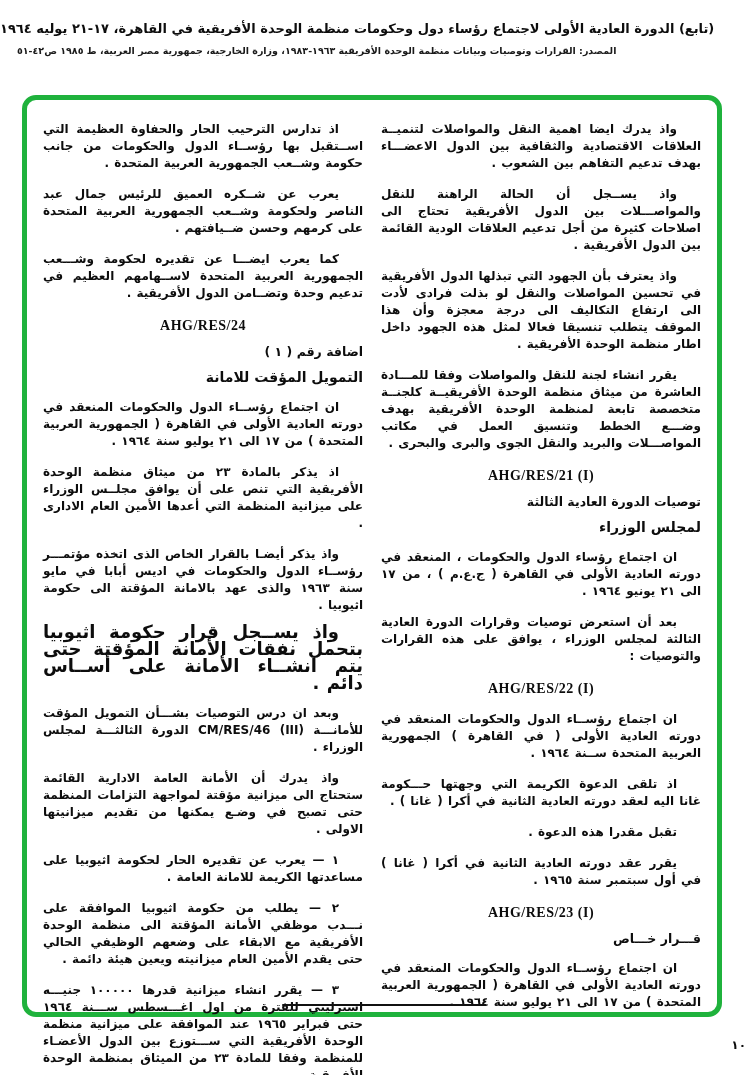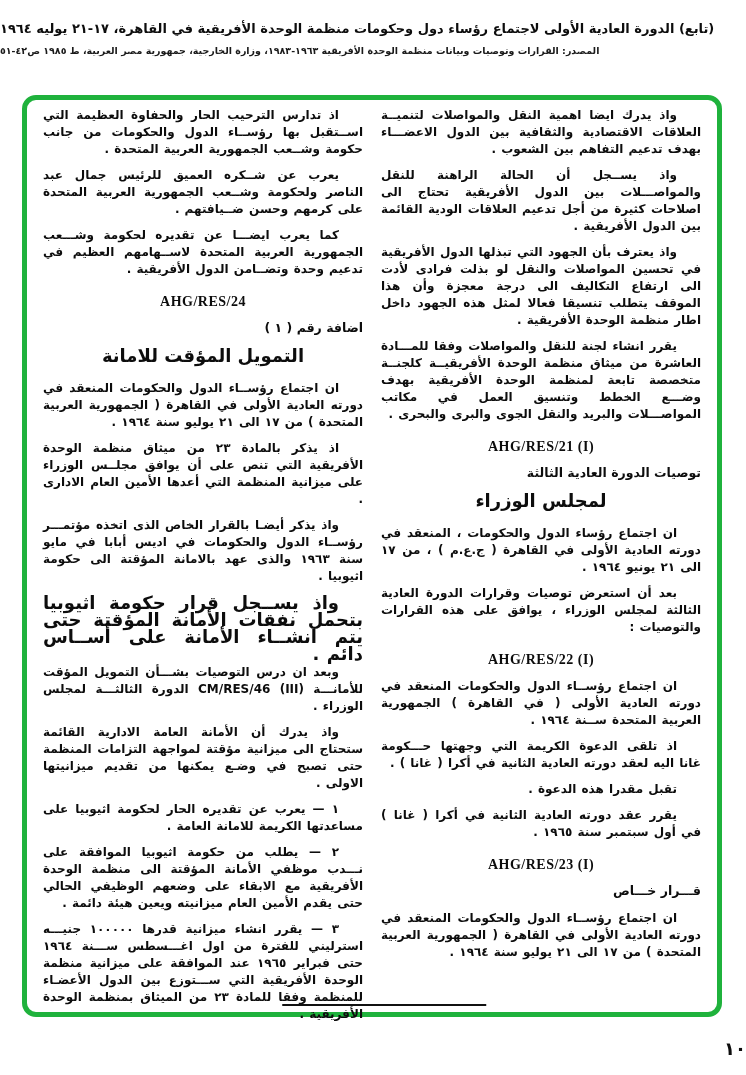--- a/index.html
+++ b/index.html
@@ -7,57 +7,57 @@
     width:746px;height:1075px;position:relative;background:#ffffff;
     font-family:"DejaVu Sans",sans-serif;color:#0d0d0d;overflow:hidden;
   }
   .page-header{
     position:absolute;top:20px;left:0;right:0;text-align:left;direction:rtl;
   }
   .page-header .title{
     font-size:13px;font-weight:bold;letter-spacing:0;line-height:1.4;
   }
   .page-header .source{
-    font-size:9.5px;font-weight:bold;margin-top:7px;color:#1a1a1a;
+    font-size:9.5px;font-weight:bold;margin-top:7px;color:#1a1a1a;padding-left:17px;
   }
   .frame{
     position:absolute;left:22px;top:95px;width:690px;height:912px;
     border:5px solid var(--accent,#1fb23c);border-radius:14px;background:#fff;
   }
   .columns{
     display:flex;direction:rtl;gap:18px;padding:7px 16px 0 16px;height:100%;
     box-sizing:border-box;
   }
   .col{flex:1;direction:rtl;min-width:0;}
   .block{font-weight:bold;}
   .para{
     font-size:12px;line-height:17px;text-align:justify;text-align-last:right;
-    text-indent:24px;margin:0 0 9px 0;word-spacing:1px;
+    text-indent:24px;margin:14px 0 9px 0;word-spacing:1px;
   }
   .para-tight{
     font-size:18px;line-height:17px;text-align:justify;text-align-last:right;
     text-indent:24px;margin:0 0 2px 0;word-spacing:1px;
   }
   .code{
     direction:ltr;text-align:center;font-family:"Liberation Serif",serif;
     font-size:14px;font-weight:bold;letter-spacing:.5px;margin:16px 0 10px 0;
   }
   .heading{
     text-align:right;font-size:12.5px;font-weight:bold;margin:6px 0 12px 0;
   }
   .subheading{
-    text-align:center;font-size:18px;font-weight:bold;margin:-2px 0 14px 0;
+    text-align:right;font-size:14px;font-weight:bold;margin:-2px 0 14px 0;
   }
   .footnote-rule{
     position:absolute;bottom:6px;left:50%;transform:translateX(-44%);
     width:204px;height:2px;background:#111;
   }
   .page-number{
     position:absolute;top:1038px;left:0;right:0;text-align:right;
-    font-size:18px;font-weight:bold;
+    font-size:12px;font-weight:bold;
   }
 </style>
 </head>
 <body>
 
 <header class="page-header">
   <div class="title">(تابع)  الدورة العادية الأولى لاجتماع رؤساء دول وحكومات منظمة الوحدة الأفريقية في القاهرة، ١٧-٢١ يوليه ١٩٦٤</div>
   <div class="source">المصدر: القرارات وتوصيات وبيانات منظمة الوحدة الأفريقية ١٩٦٣-١٩٨٣، وزارة الخارجية، جمهورية مصر العربية، ط ١٩٨٥ ص٤٢-٥١</div>
 </header>
 

